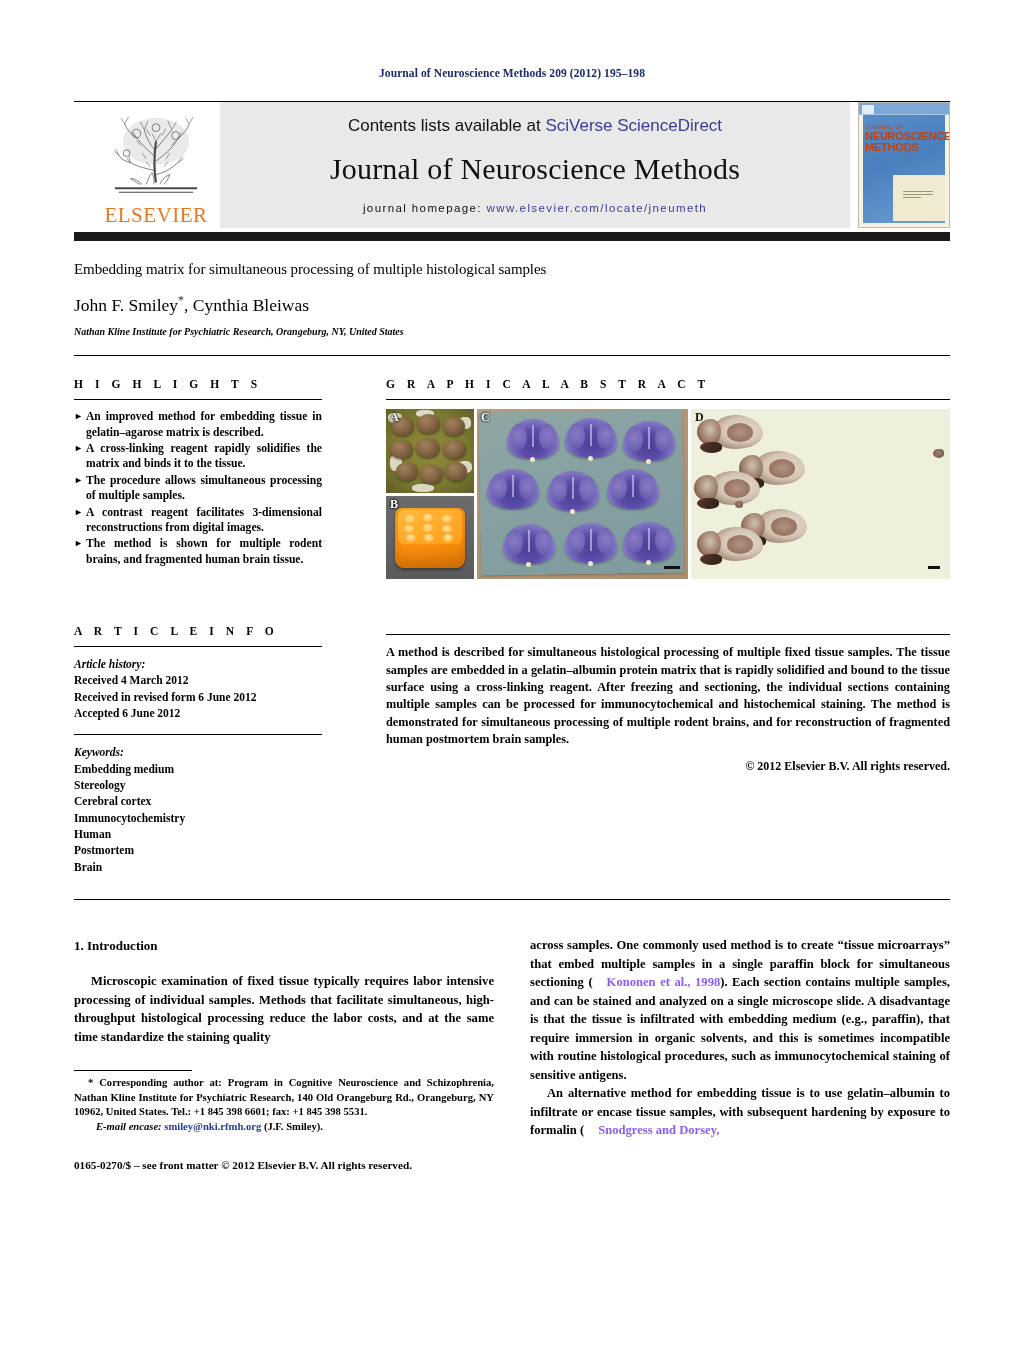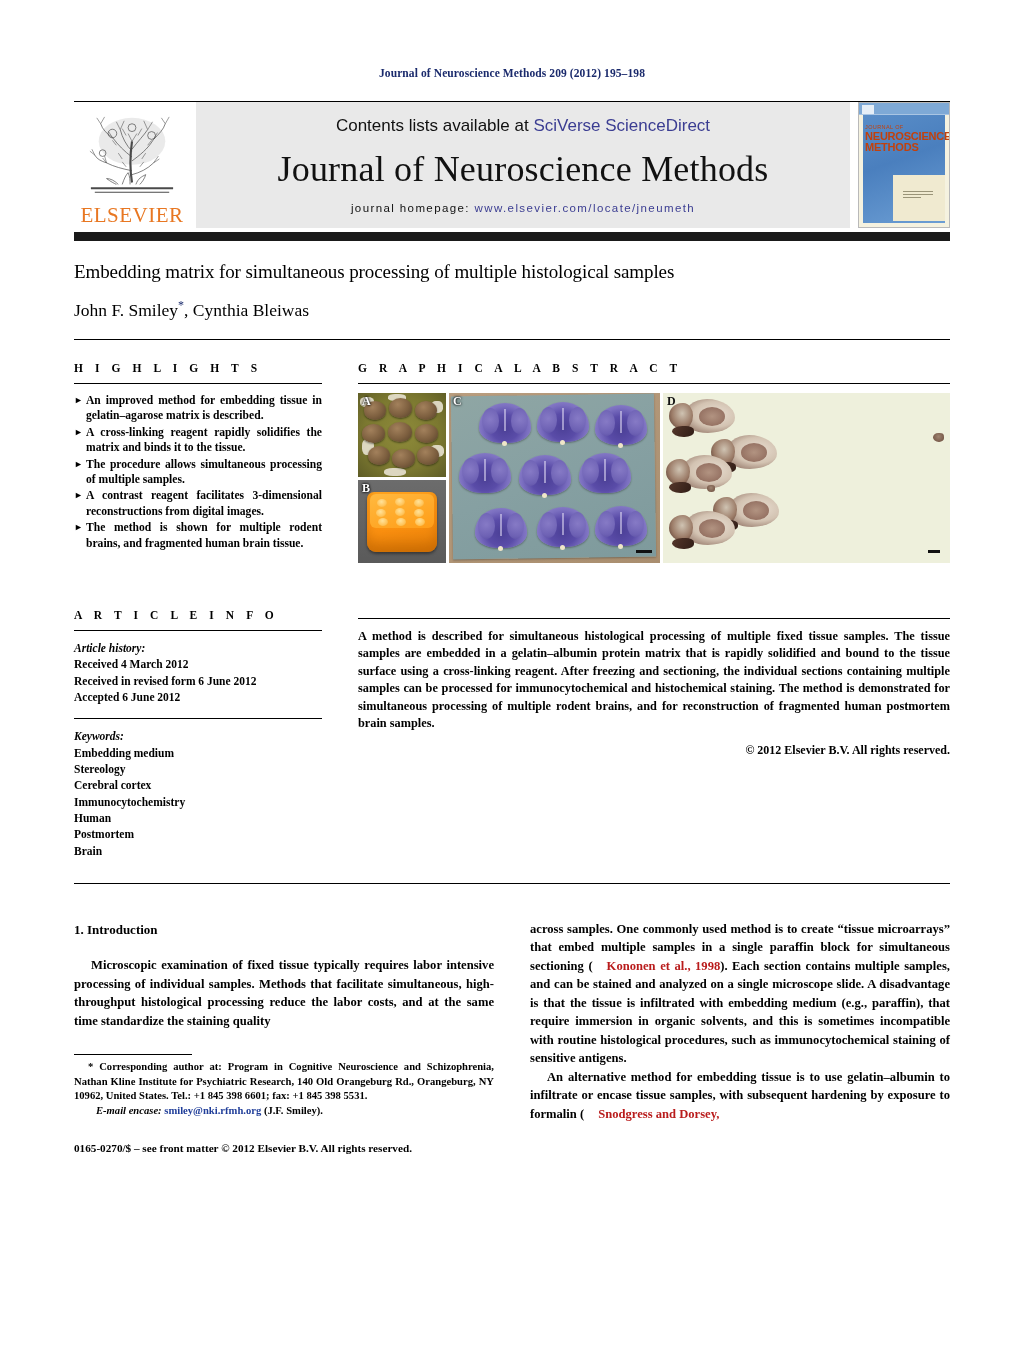--- a/index.html
+++ b/index.html
@@ -50,20 +50,21 @@
   }
   .els-logo {
     width: 116px;
     flex: 0 0 116px;
     display: flex;
     flex-direction: column;
     align-items: center;
     justify-content: flex-end;
     padding-bottom: 2px;
     box-sizing: border-box;
+    margin-left: 24px;
   }
   .els-tree {
     width: 98px;
     height: 92px;
     margin-top: 4px;
   }
   .els-word {
     font-family: "Liberation Serif", serif;
     font-size: 21px;
     letter-spacing: 0.5px;
@@ -86,21 +87,21 @@
   .contents-line {
     font-family: "Liberation Sans", sans-serif;
     font-size: 17px;
     color: #111;
   }
   .contents-line .sd {
     color: #3b3d92;
   }
   .journal-title {
     font-family: "Liberation Serif", serif;
-    font-size: 36px;
+    font-size: 30px;
     color: #111;
     letter-spacing: 0.2px;
   }
   .homepage-line {
     font-family: "Liberation Sans", sans-serif;
     font-size: 11.5px;
     color: #111;
     letter-spacing: 1.4px;
   }
   .homepage-line .url {
@@ -170,21 +171,21 @@
 
   
   .subjectline {
     margin-top: 17px;
     font-size: 15px;
     font-weight: bold;
     line-height: 1.28;
   }
   .art-title {
     margin-top: 19px;
-    font-size: 19px;
+    font-size: 15px;
     line-height: 1.22;
     letter-spacing: -0.1px;
   }
   .authors {
     margin-top: 15px;
     font-size: 17.5px;
   }
   .authors sup {
     font-size: 12px;
     color: #1a2a6c;
@@ -206,20 +207,21 @@
     display: flex;
     margin-top: 22px;
   }
   .col-left {
     width: 248px;
     flex: 0 0 248px;
     margin-right: 36px;
   }
   .col-right {
     flex: 1 1 auto;
+    margin-left: 28px;
   }
   .sechead {
     font-family: "Liberation Serif", serif;
     font-size: 11.5px;
     font-weight: bold;
     letter-spacing: 4.6px;
   }
   .sechead-rule {
     border-top: 1px solid #000;
     margin-top: 9px;
@@ -489,21 +491,21 @@
     color: #1f3d99;
     text-decoration: none;
   }
   .issn {
     margin-top: 22px;
     font-size: 11.2px;
     line-height: 1.45;
     font-weight: bold;
   }
   .doi { color: #1f3d99; }
-  .cite { color: #b91c1c; padding-left: 14px; }
+  .cite { color: #8b5cf6; padding-left: 14px; }
 </style>
 </head>
 <body>
 
 <div class="page">
  <div class="content">
 
   <div class="runhead">Journal of Neuroscience Methods 209 (2012) 195–198</div>
 
   <div class="masthead-rule"></div>
@@ -579,20 +581,21 @@
 
   <div class="black-bar"></div>
 
 
   <div class="art-title">Embedding matrix for simultaneous processing of multiple histological samples</div>
 
   <div class="authors">
     <span>John F. Smiley</span><sup>*</sup><span>, Cynthia Bleiwas</span>
   </div>
 
+  <div class="affil">Nathan Kline Institute for Psychiatric Research, Orangeburg, NY, United States</div>
 
   <div class="title-rule"></div>
 
   <div class="inforegion">
     <div class="col-left">
       <div class="sechead">H I G H L I G H T S</div>
       <div class="sechead-rule"></div>
       <div class="highlights">
         <div class="hl-item">
           <span class="hl-bullet">►</span>

